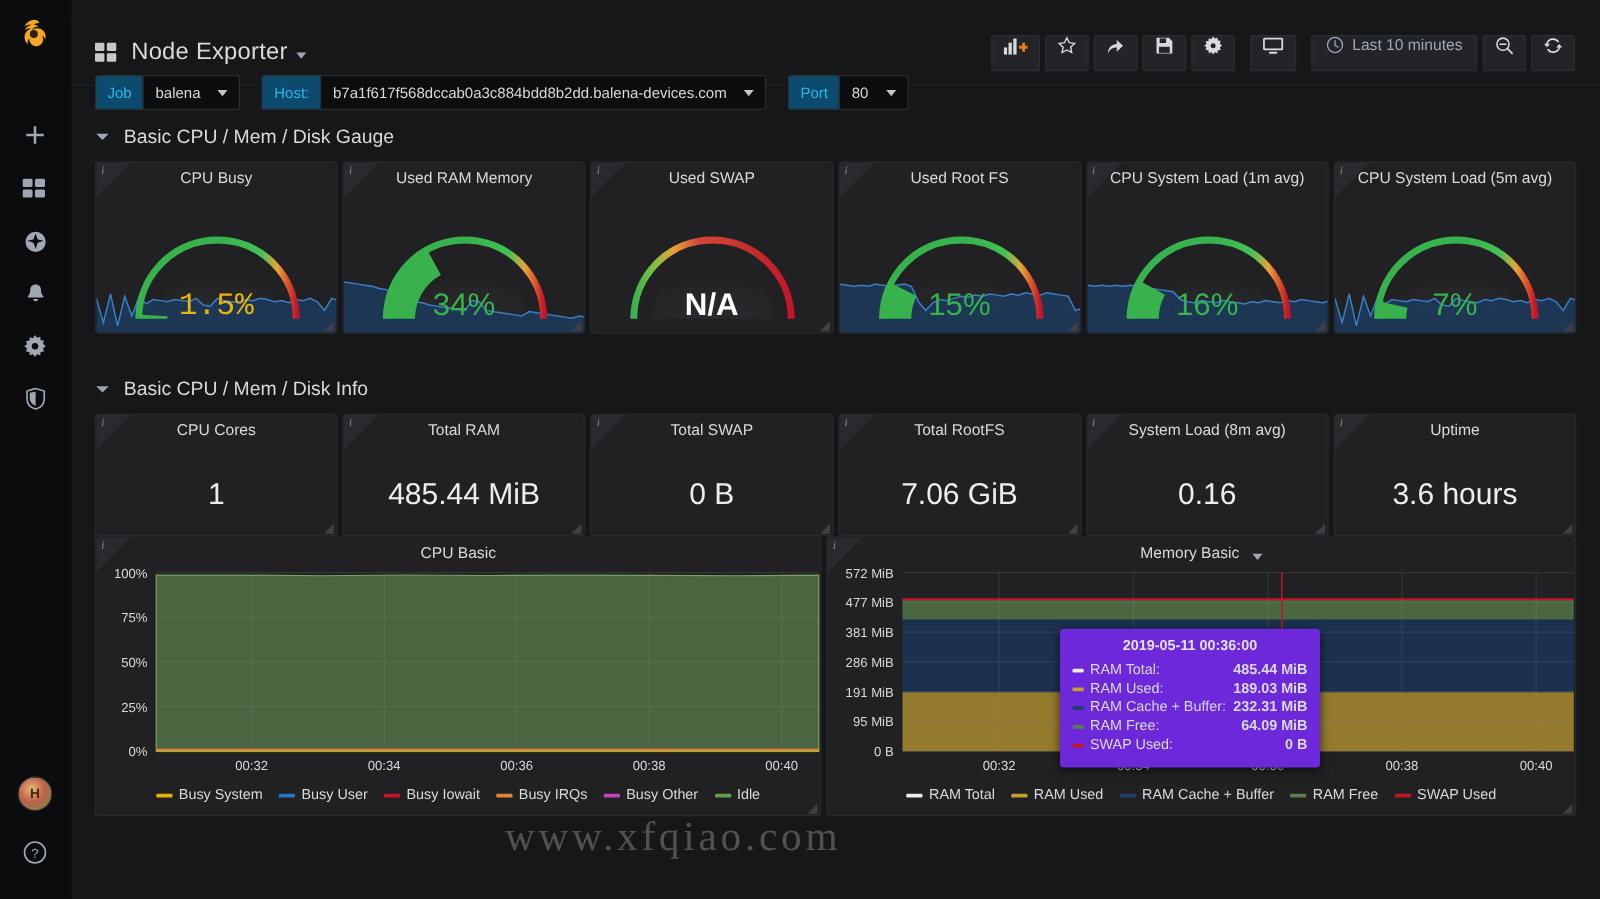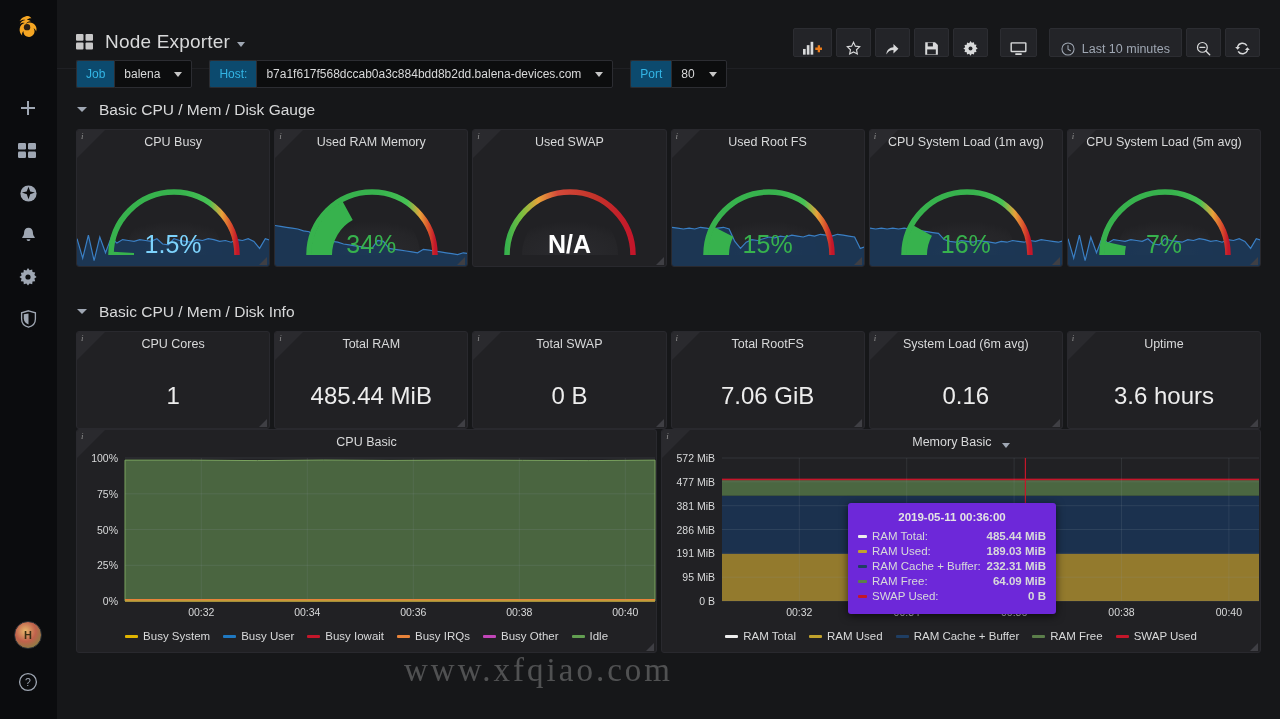--- a/index.html
+++ b/index.html
@@ -39,21 +39,21 @@
     border-bottom: 1px solid #1f2024;
   }
   .dash-title-wrap { display: flex; align-items: center; margin-left: 19px; }
   .dash-grid-icon { margin-right: 11px; display:flex; }
   .dash-title { font-size: 19px; color: #d8d9da; font-weight: normal; letter-spacing: .2px;}
   .caret { display:inline-block; width:0;height:0;border-left:4px solid transparent;border-right:4px solid transparent;border-top:5px solid #9fa7b3; margin-left:7px; position:relative; top:2px;}
   .nav-right { margin-left: auto; display: flex; align-items: center; margin-right: 20px; gap: 4px;}
   .nav-btn {
     height: 29px; min-width: 35px; padding: 0 9px;
     background: #232428; border: 1px solid #2c2d32; border-radius: 2px;
-    display: flex; align-items: flex-end; justify-content: center;
+    display: flex; align-items: flex-start; justify-content: center;
     color: #9fa7b3; cursor: pointer; font-size: 12px;
   }
   .nav-btn.sep { margin-left: 8px; }
   .time-btn { padding: 0 11px; gap: 7px; color: #9fa7b3; font-size: 12.5px;}
   .time-btn span { white-space: nowrap; }
 
   
   #submenu {
     position: absolute; left: 57px; top: 53px; width: 1223px; height: 42px;
     display: flex; align-items: center; padding-left: 19px; gap: 0px;
@@ -348,21 +348,21 @@
                 <stop offset="78%" stop-color="#252528"></stop>
                 <stop offset="100%" stop-color="#212124"></stop>
               </radialGradient>
             </defs>
             <path d="M 49 103 A 48 48 0 0 1 145 103 Z" fill="url(#gshade0)"></path>
             <path d="M 0.0 86.7 L 5.7 106.1 L 11.4 83.2 L 17.1 108.7 L 22.8 85.0 L 28.5 100.8 L 34.2 85.8 L 39.9 91.1 L 45.6 87.6 L 51.4 88.5 L 57.1 89.4 L 62.8 87.6 L 68.5 88.5 L 74.2 89.4 L 79.9 86.7 L 85.6 92.0 L 91.3 92.9 L 97.0 86.7 L 102.7 88.5 L 108.4 89.4 L 114.1 90.2 L 119.8 87.6 L 125.5 88.5 L 131.2 86.7 L 136.9 87.6 L 142.6 89.4 L 148.4 88.5 L 154.1 90.2 L 159.8 87.6 L 165.5 88.5 L 171.2 86.7 L 176.9 89.4 L 182.6 96.4 L 188.3 86.7 L 194.0 88.5 L 194 116 L 0 116 Z" fill="#1b3a5c" opacity=".85"></path>
             <path d="M 0.0 86.7 L 5.7 106.1 L 11.4 83.2 L 17.1 108.7 L 22.8 85.0 L 28.5 100.8 L 34.2 85.8 L 39.9 91.1 L 45.6 87.6 L 51.4 88.5 L 57.1 89.4 L 62.8 87.6 L 68.5 88.5 L 74.2 89.4 L 79.9 86.7 L 85.6 92.0 L 91.3 92.9 L 97.0 86.7 L 102.7 88.5 L 108.4 89.4 L 114.1 90.2 L 119.8 87.6 L 125.5 88.5 L 131.2 86.7 L 136.9 87.6 L 142.6 89.4 L 148.4 88.5 L 154.1 90.2 L 159.8 87.6 L 165.5 88.5 L 171.2 86.7 L 176.9 89.4 L 182.6 96.4 L 188.3 86.7 L 194.0 88.5" fill="none" stroke="#3a7fc4" stroke-width="1.2"></path>
             <path d="M 34 102.99999999999999 A 63 63 0 0 1 160 103" fill="none" stroke="url(#ggrad0)" stroke-width="5.5" stroke-linecap="butt"></path>
             <path d="M 36 102.99999999999999 A 61 61 0 0 1 36.083598379970994 99.80750666918043 L 57.05481860981705 100.90656175028225 A 40 40 0 0 0 57 103 Z" fill="#37B24D"></path>
           </svg>
-          <div class="gauge-value" style="color: #7dd3fc;">1.5%</div>
+          <div class="gauge-value" style="color: #eab308; font-family: Liberation Mono, monospace;">1.5%</div>
         </div>
         <div class="panel-resize"></div>
       </div>
       <div class="panel gauge-panel">
         <div class="panel-corner"></div>
         <div class="panel-corner-i">i</div>
         <div class="panel-title">Used RAM Memory</div>
         <div class="gauge-body">
           <svg width="194" height="116" viewBox="0 0 194 116">
             <defs>
@@ -542,21 +542,21 @@
       <div class="panel stat-panel">
         <div class="panel-corner"></div>
         <div class="panel-corner-i">i</div>
         <div class="panel-title">Total RootFS</div>
         <div class="stat-value">7.06 GiB</div>
         <div class="panel-resize"></div>
       </div>
       <div class="panel stat-panel">
         <div class="panel-corner"></div>
         <div class="panel-corner-i">i</div>
-        <div class="panel-title">System Load (6m avg)</div>
+        <div class="panel-title">System Load (8m avg)</div>
         <div class="stat-value">0.16</div>
         <div class="panel-resize"></div>
       </div>
       <div class="panel stat-panel">
         <div class="panel-corner"></div>
         <div class="panel-corner-i">i</div>
         <div class="panel-title">Uptime</div>
         <div class="stat-value">3.6 hours</div>
         <div class="panel-resize"></div>
       </div>

